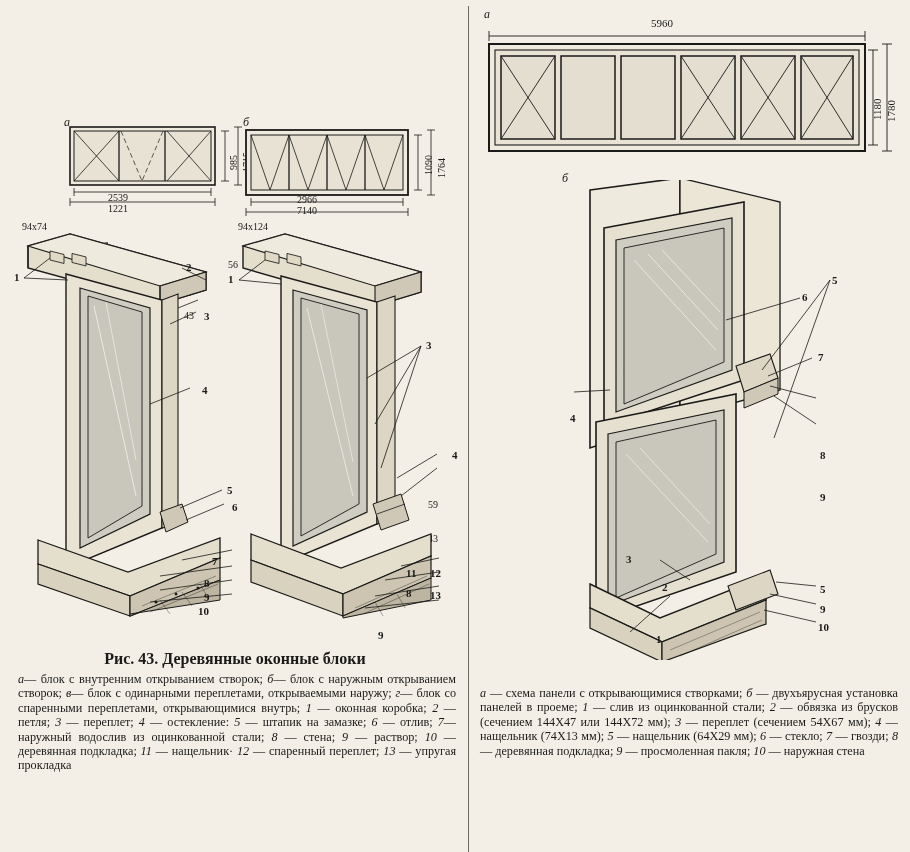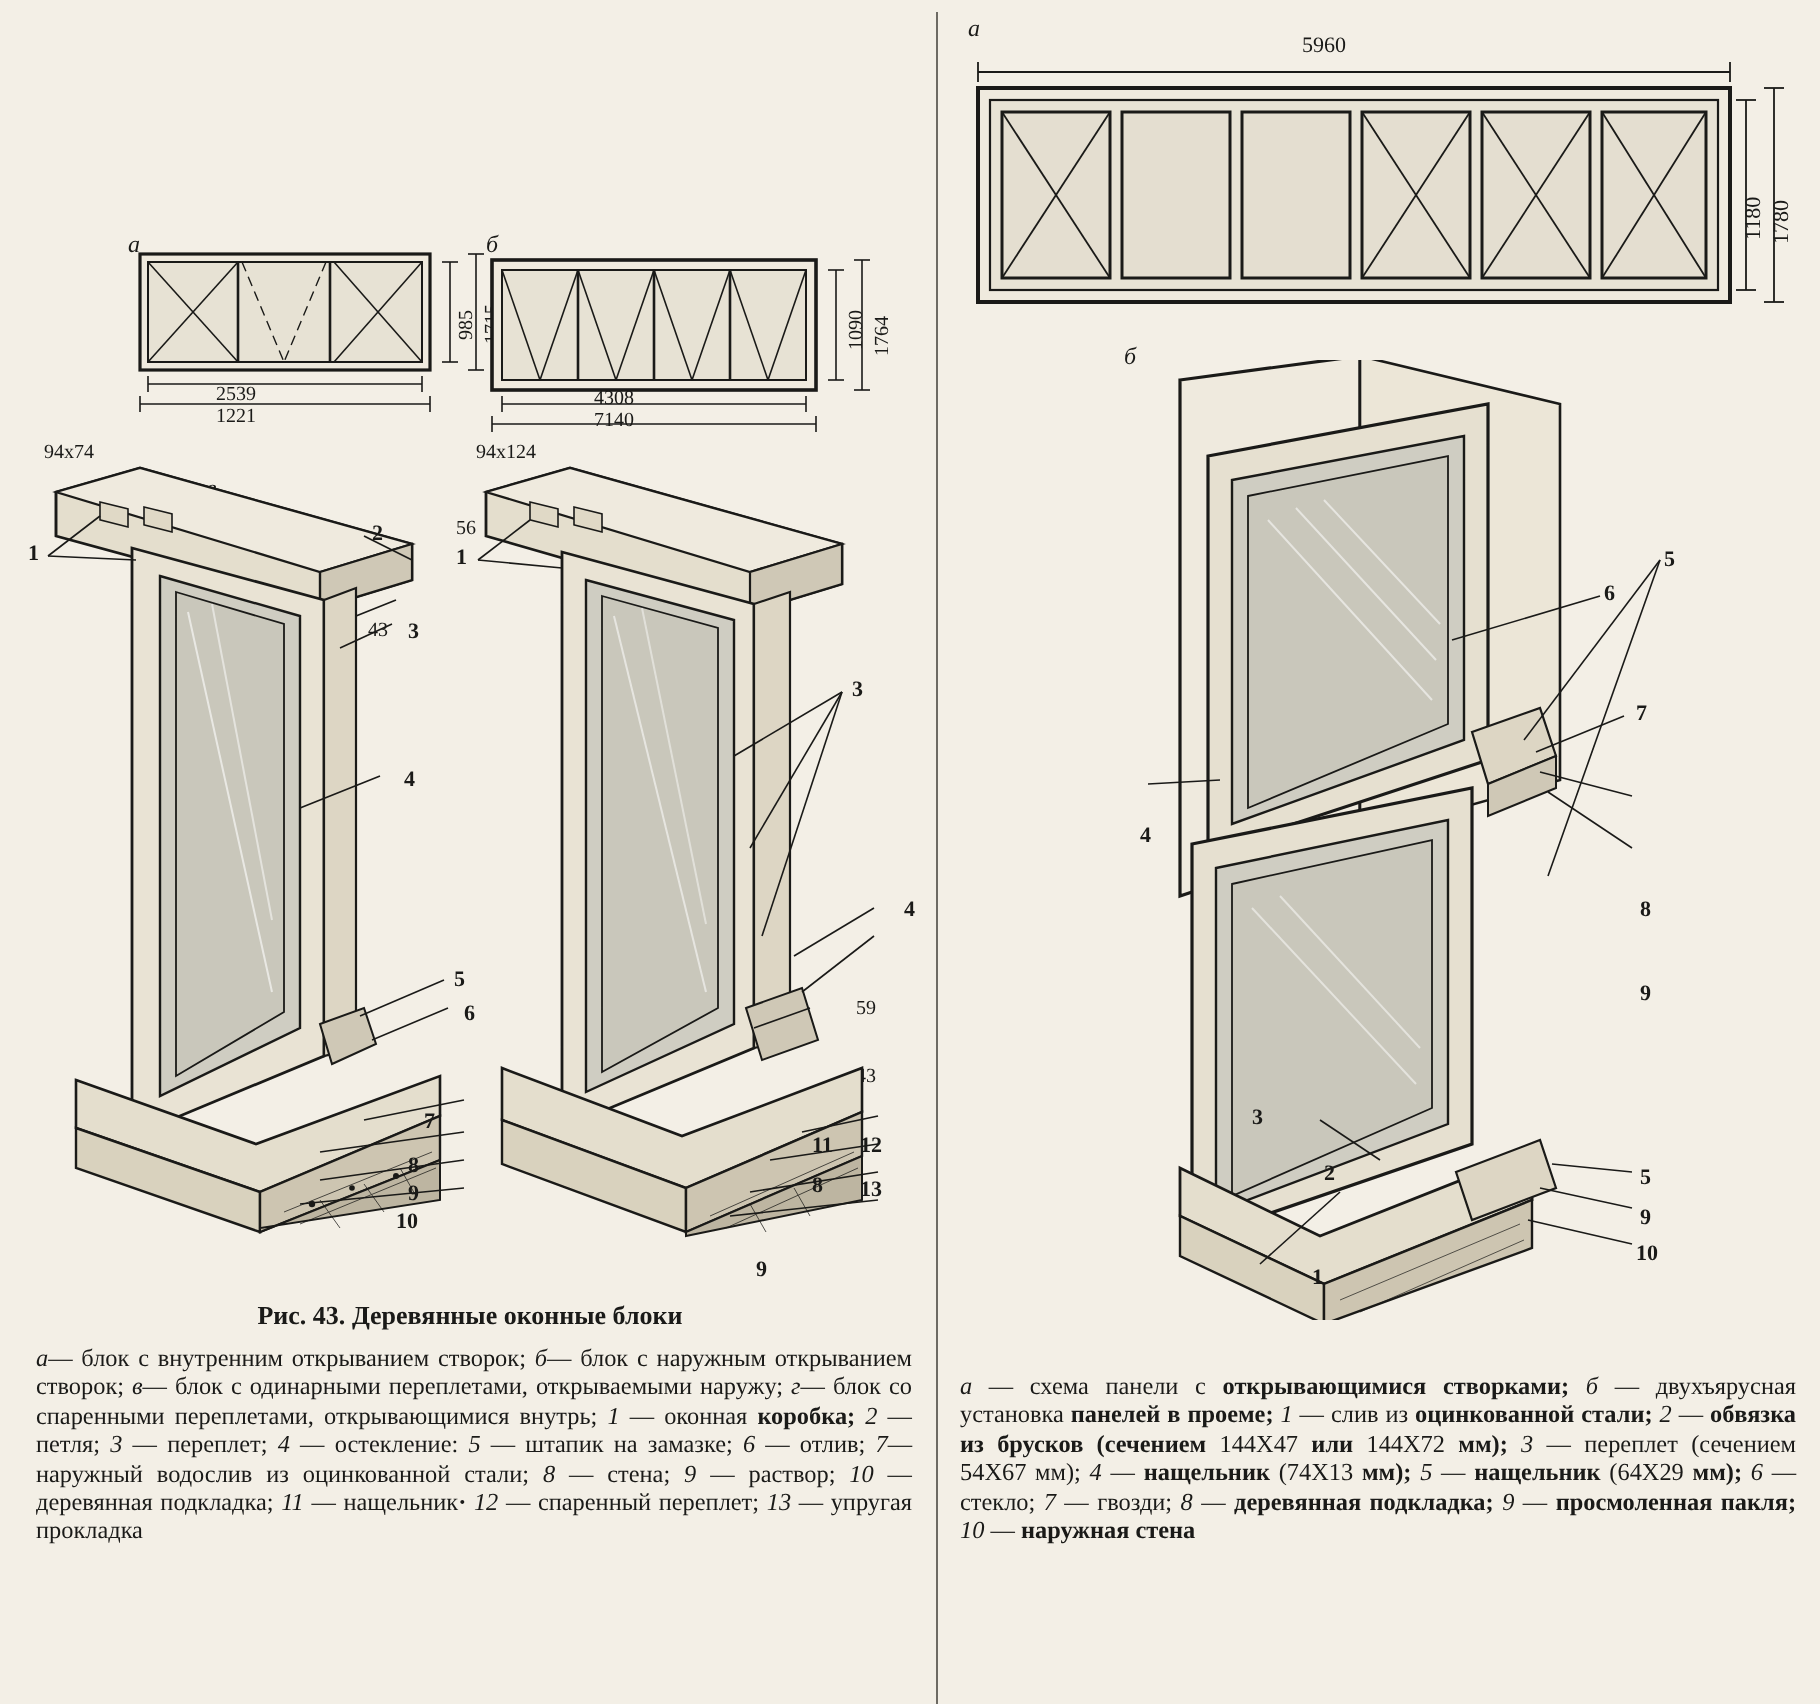--- a/index.html
+++ b/index.html
@@ -16,23 +16,23 @@
   
   .abs{position:absolute;}
   .lbl-i{position:absolute;font-size:11px;line-height:1;font-style:italic;}
   .num{position:absolute;font-size:11px;font-weight:bold;line-height:1;}
   .dim{position:absolute;font-size:10px;line-height:1;}
   .dimv{position:absolute;font-size:10px;line-height:1;transform-origin:left top;}
   svg{display:block;}
 
   
   .cap{position:absolute;font-size:12.2px;line-height:1.18;text-align:justify;}
-  .cap b{font-weight:bold;margin-top:34px;}
+  .cap b{font-weight:normal;margin-top:34px;}
   .cap i{font-style:italic;}
-  .captitle{position:absolute;font-size:13px;font-weight:bold;text-align:center;}
+  .captitle{position:absolute;font-size:16px;font-weight:bold;text-align:center;}
   .vdivider{position:absolute;background:#6d6a63;width:1px;}
 </style>
 </head>
 <body>
 
 <div class="page">
 
   <div class="abs" style="left:0;top:0;width:470px;height:852px;">
 
     <div class="lbl-i" style="left:64px;top:116px;font-size:12px;">а</div>
@@ -90,21 +90,21 @@
       <line x1="12" y1="90" x2="174" y2="90" stroke="#1a1a18" stroke-width=".8"></line>
       <line x1="12" y1="86" x2="12" y2="94" stroke="#1a1a18" stroke-width=".8"></line>
       <line x1="174" y1="86" x2="174" y2="94" stroke="#1a1a18" stroke-width=".8"></line>
       <line x1="184" y1="13" x2="184" y2="68" stroke="#1a1a18" stroke-width=".8"></line>
       <line x1="180" y1="13" x2="188" y2="13" stroke="#1a1a18" stroke-width=".8"></line>
       <line x1="180" y1="68" x2="188" y2="68" stroke="#1a1a18" stroke-width=".8"></line>
       <line x1="197" y1="8" x2="197" y2="73" stroke="#1a1a18" stroke-width=".8"></line>
       <line x1="193" y1="8" x2="201" y2="8" stroke="#1a1a18" stroke-width=".8"></line>
       <line x1="193" y1="73" x2="201" y2="73" stroke="#1a1a18" stroke-width=".8"></line>
     </svg>
-    <div class="dim" style="left:297px;top:195px;">4308</div>
+    <div class="dim" style="left:297px;top:195px;">2966</div>
     <div class="dim" style="left:297px;top:206px;">7140</div>
     <div class="dimv" style="left:424px;top:175px;transform:rotate(-90deg);">1090</div>
     <div class="dimv" style="left:437px;top:178px;transform:rotate(-90deg);">1764</div>
 
     <div class="lbl-i" style="left:103px;top:238px;font-size:12px;">в</div>
     <div class="dim" style="left:22px;top:222px;">94х74</div>
     <div class="dim" style="left:14px;top:258px;margin-left:32px;">46</div>
     <div class="dim" style="left:182px;top:288px;">59</div>
     <div class="dim" style="left:184px;top:311px;">43</div>
 

